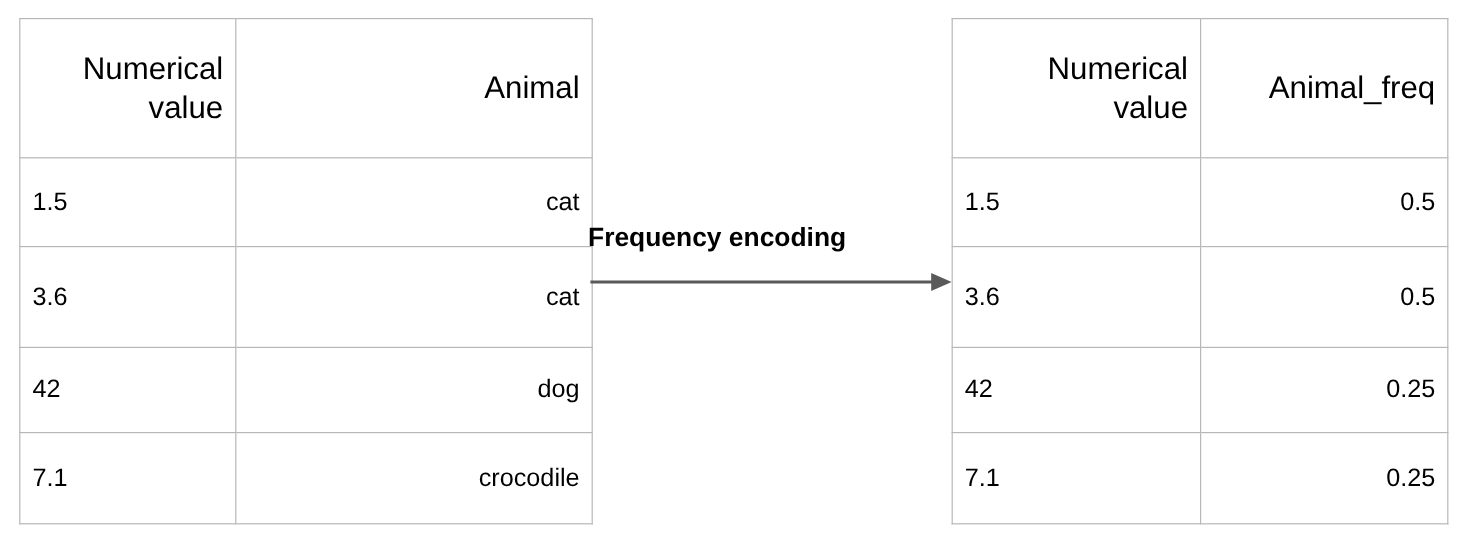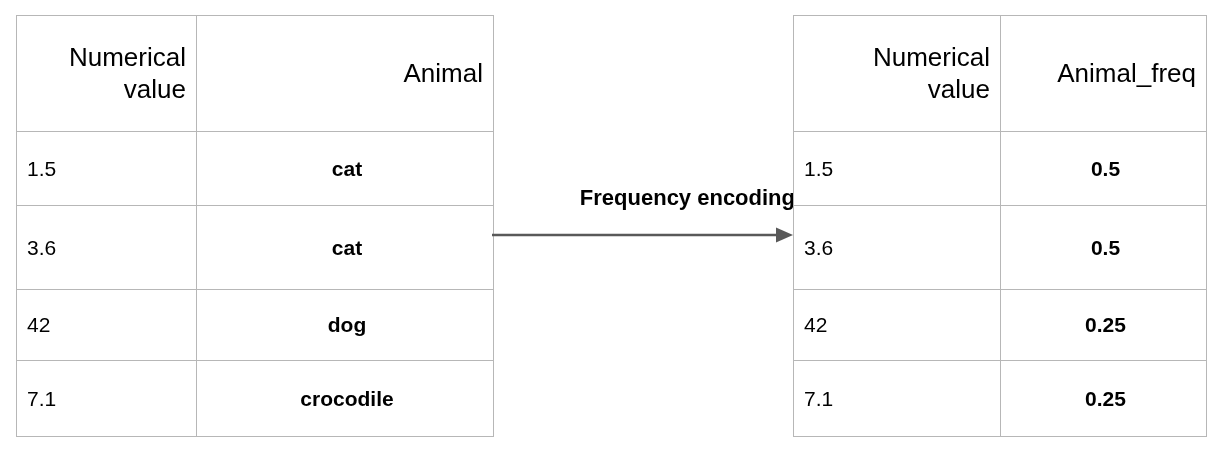--- a/index.html
+++ b/index.html
@@ -35,23 +35,22 @@
     vertical-align: middle;
     background: #ffffff;
   }
   .data-table td.hdr {
     text-align: right;
     font-size: 26px;
   }
   .data-table td.num {
   }
   .data-table td.txt {
-    text-align: center;
+    text-align: right;
     padding-left: 14px;
-    font-weight: bold;
   }
 
   
   #table-left {
     left: 16px;
     top: 15px;
     width: 477px;
   }
   #table-left col.c-num { width: 180px; }
   #table-left col.c-txt { width: 297px; }
@@ -77,21 +76,21 @@
     left: 490px;
     top: 185px;
     width: 310px;
     height: 80px;
   }
   #arrow-label {
     position: absolute;
     left: 0;
     top: 0;
     width: 305px;
-    text-align: right;
+    text-align: left;
     font-size: 22px;
     font-weight: bold;
     color: #000000;
     letter-spacing: 0px;
     white-space: nowrap;
   }
   #arrow-svg {
     position: absolute;
     left: 0;
     top: 38px;

